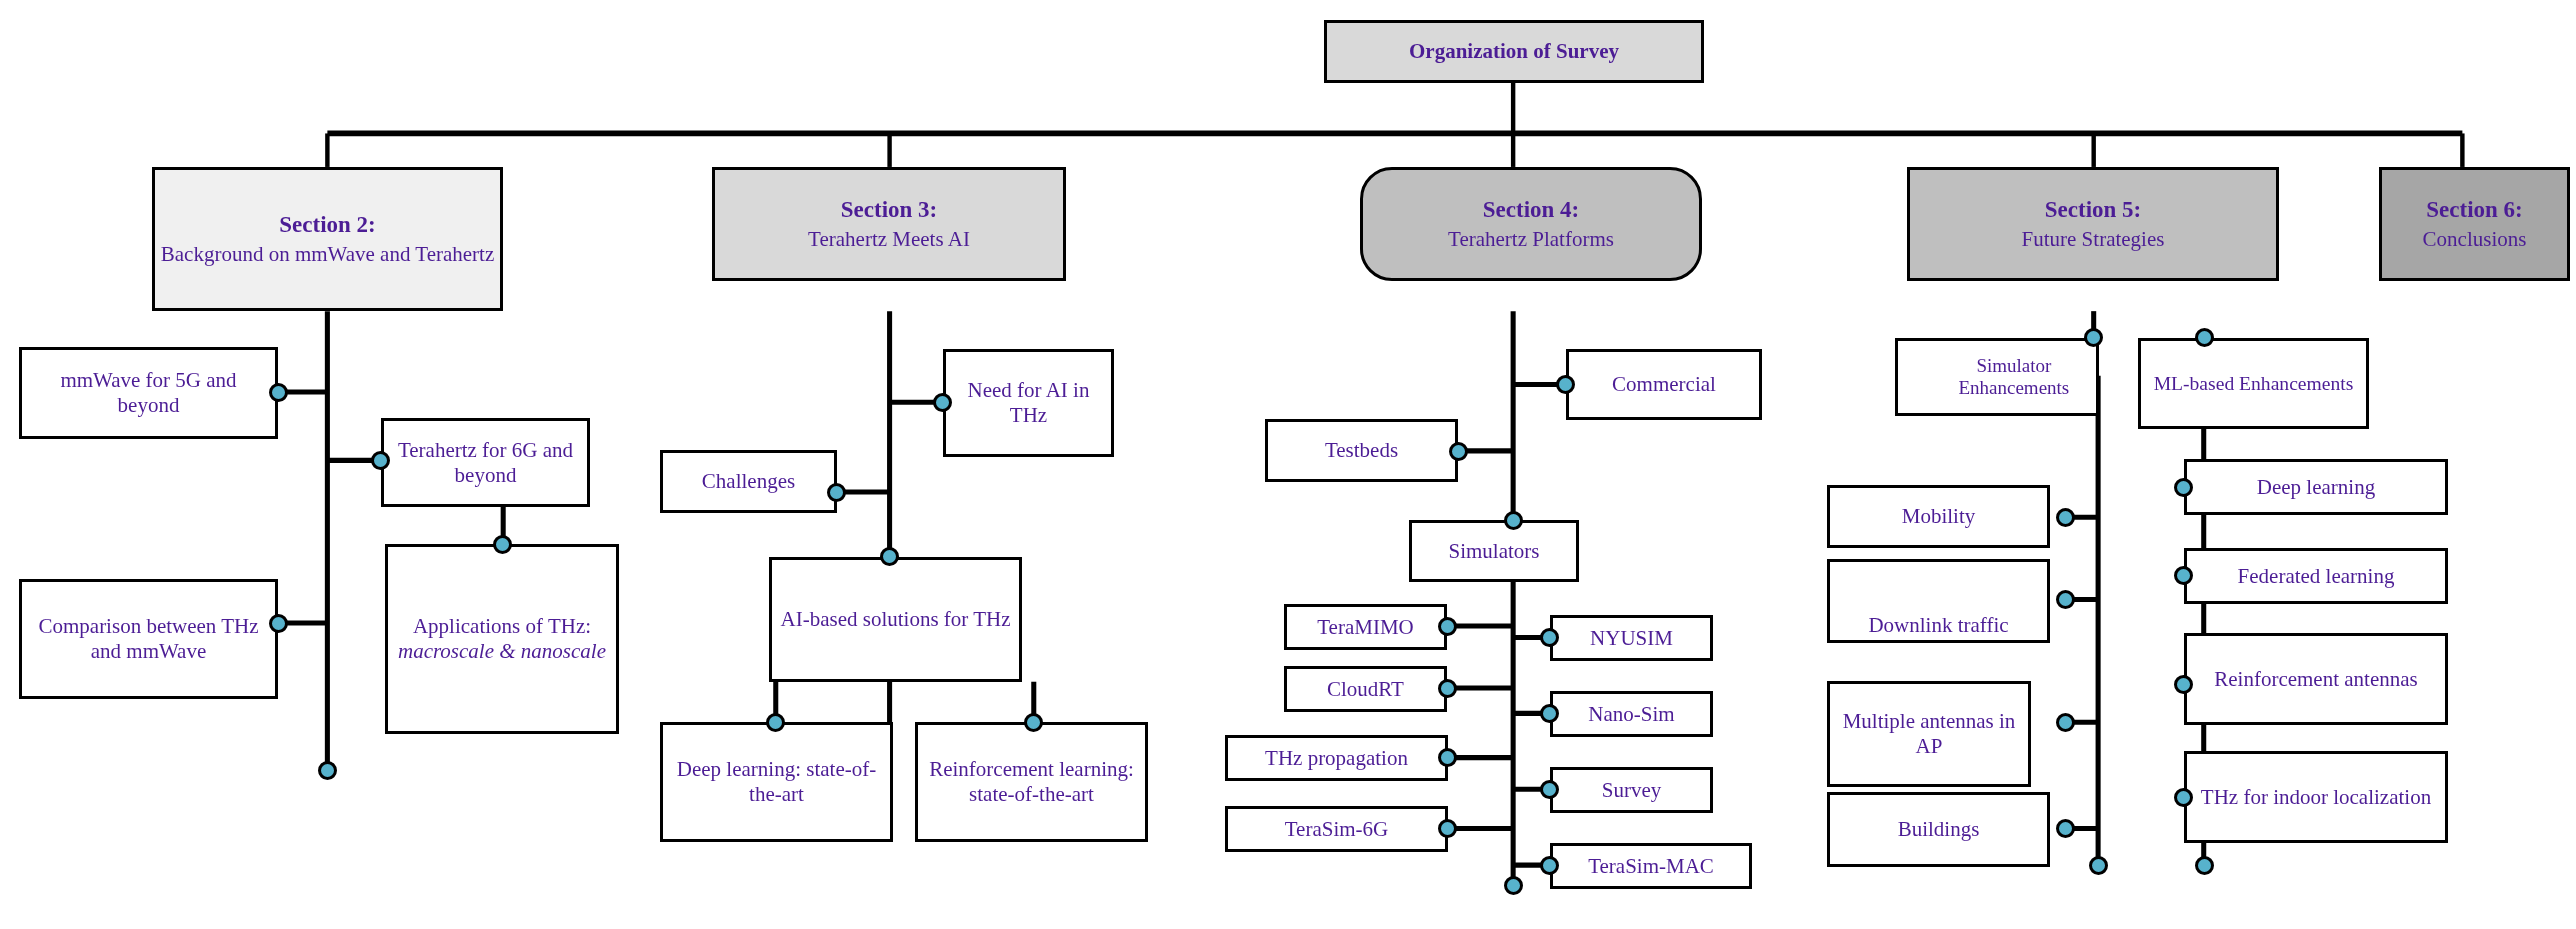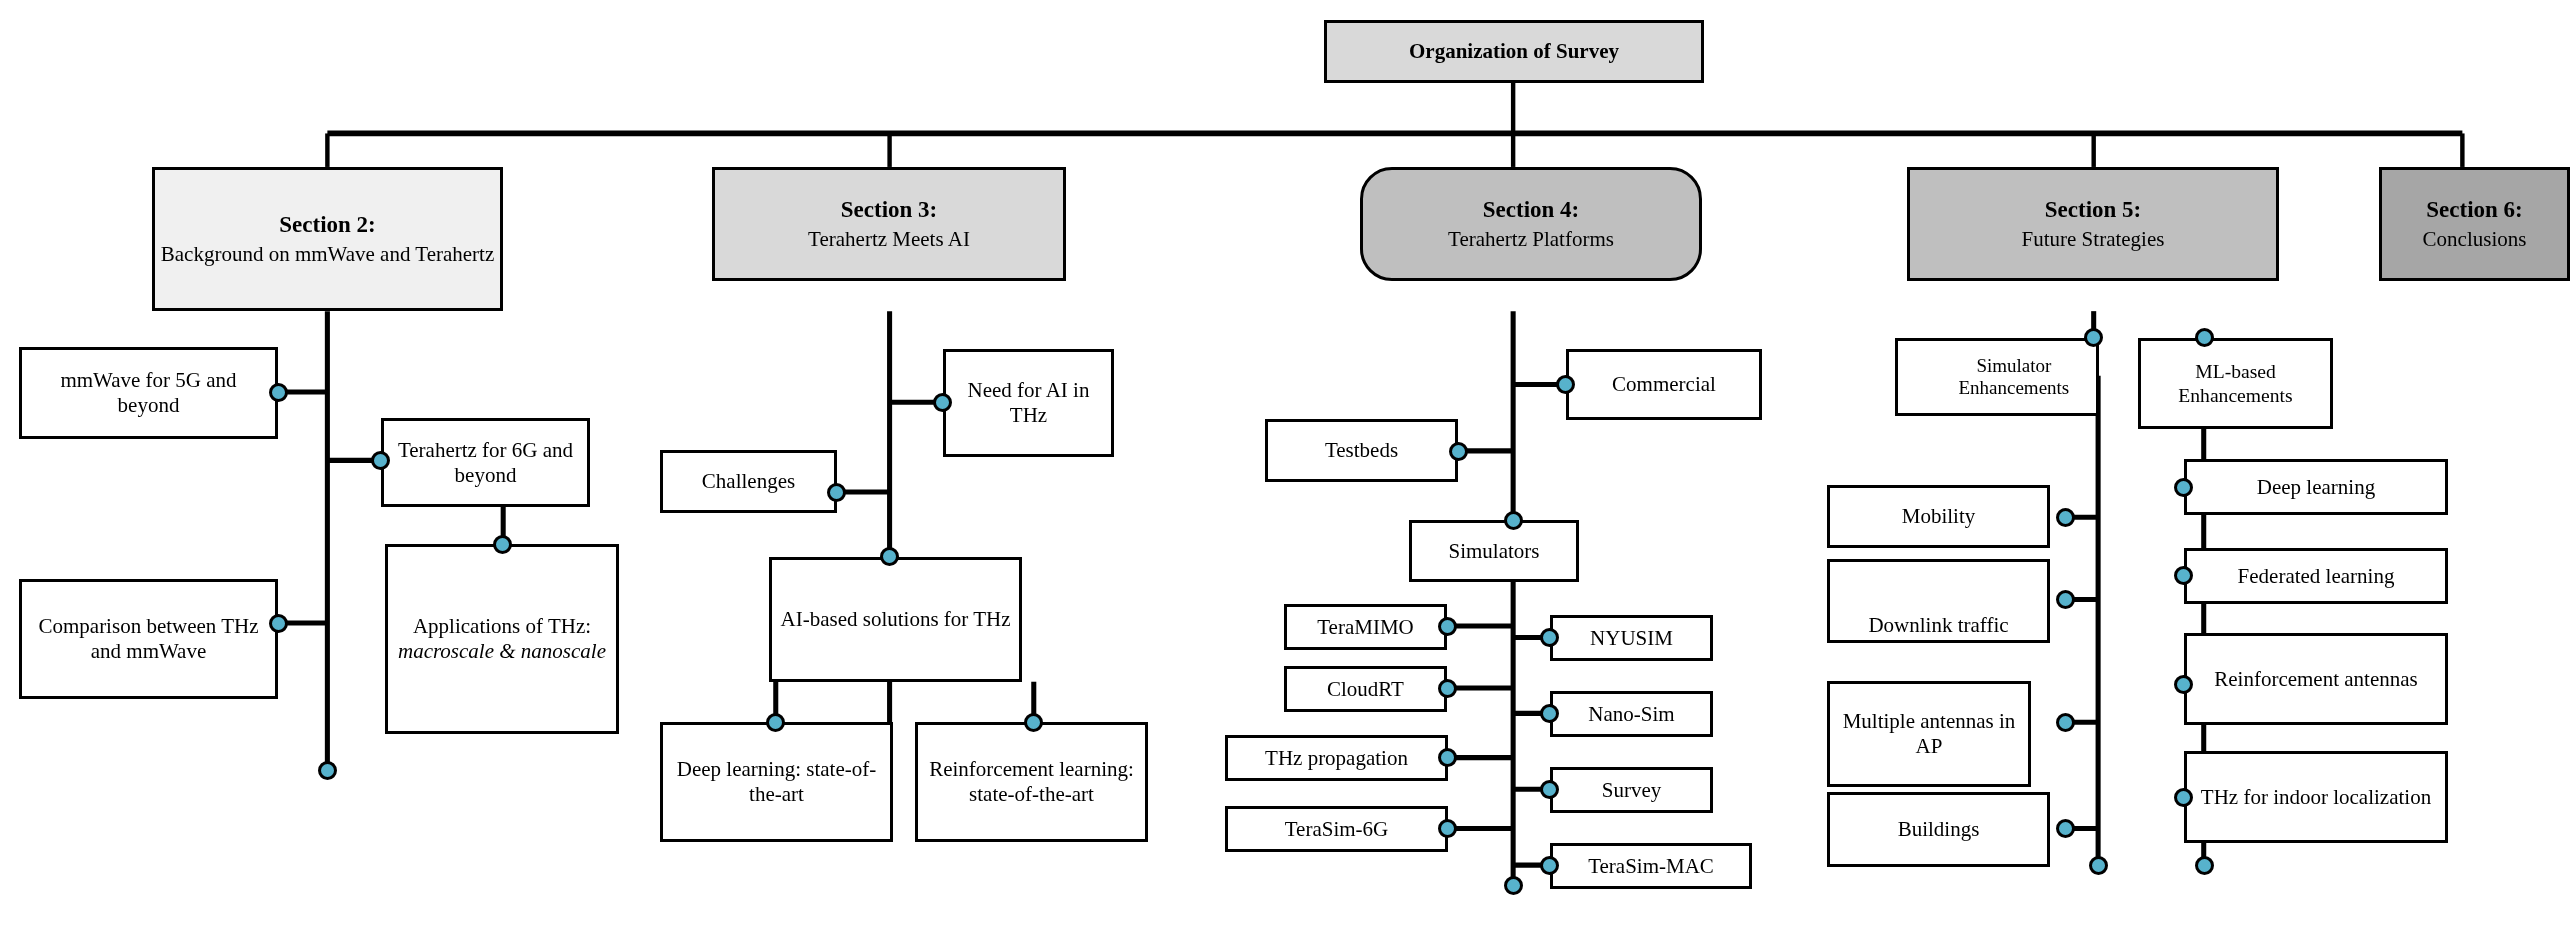--- a/index.html
+++ b/index.html
@@ -14,21 +14,21 @@
   .node{
     position:absolute;
     box-sizing:border-box;
     border:3.2px solid #000000;
     background:#ffffff;
     display:flex;
     flex-direction:column;
     align-items:center;
     justify-content:center;
     text-align:center;
-    color:#000000;
+    color:#4c1d95;
     line-height:1.18;
     z-index:5;
   }
   .node .ttl{font-weight:bold;}
   .node .sub{font-weight:normal;}
   .node .ital{font-style:italic;}
   
   .root{font-size:21px;}
   
   .sec{font-size:20px;}
@@ -260,21 +260,21 @@
   </div>
   <div class="dot" style="left:2056px;top:713px;"></div>
 
   <div class="node leaf pad" style="left:1827px;top:792px;width:223px;height:75px;">
     <span>Buildings</span>
   </div>
   <div class="dot" style="left:2056px;top:819px;"></div>
 
   <div class="dot" style="left:2089px;top:856px;"></div>
 
-  <div class="node leaf pad" style="left:2138px;top:338px;width:195px;height:91px;font-size:19.6px;">
+  <div class="node leaf pad" style="left:2138px;top:338px;width:231px;height:91px;font-size:19.6px;">
     <span>ML-based Enhancements</span>
   </div>
   <div class="dot" style="left:2195px;top:328px;"></div>
 
   <div class="node leaf pad" style="left:2184px;top:459px;width:264px;height:56px;">
     <span>Deep learning</span>
   </div>
   <div class="dot" style="left:2174px;top:478px;"></div>
 
   <div class="node leaf pad" style="left:2184px;top:548px;width:264px;height:56px;">

